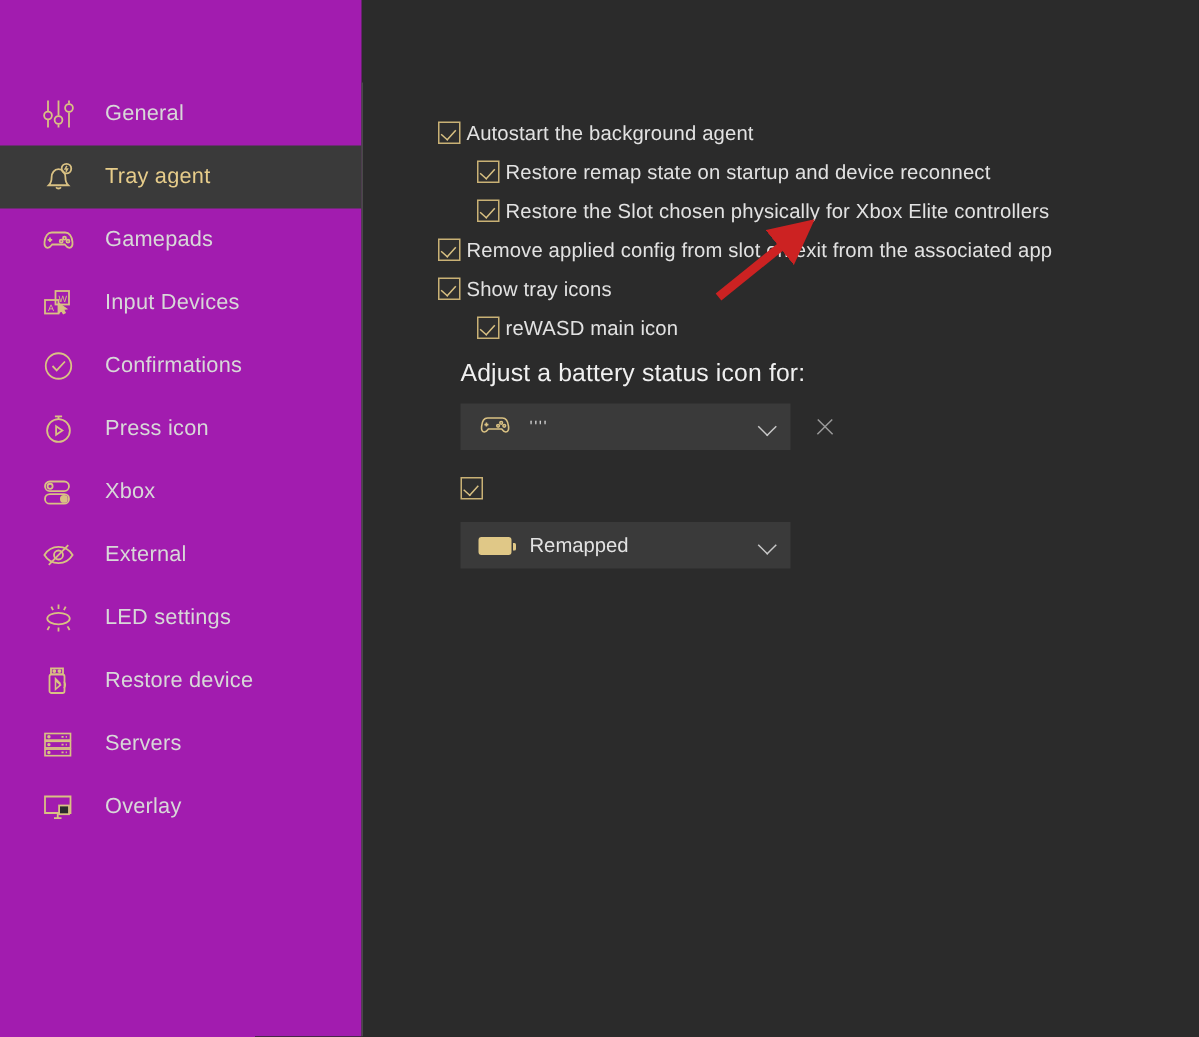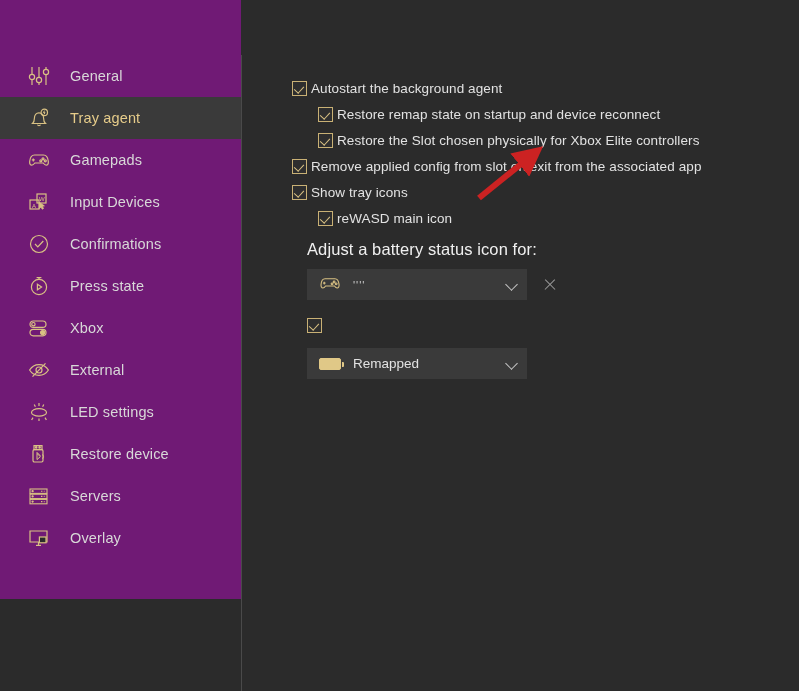--- a/index.html
+++ b/index.html
@@ -13,22 +13,22 @@
     position: relative;
     width: 799px; height: 691px;
     background: #2b2b2b;
     display: flex;
   }
 
   
   #sidebar {
     position: relative;
     width: 241px;
-    height: 599px;
-    background: #701a75;
+    height: 691px;
+    background: #a21caf;
     padding-top: 55px;
     flex: 0 0 241px;
   }
   .nav-item {
     position: relative;
     height: 42px;
     display: flex;
     align-items: center;
     padding-left: 22px;
     cursor: default;
@@ -272,21 +272,21 @@
 
     <div class="nav-item">
       <span class="nav-icon">
         <svg width="26" height="26" viewBox="0 0 26 26" fill="none" stroke="#d9c183" stroke-width="1.2">
           <circle cx="13" cy="14" r="7.6"></circle>
             <line x1="10.6" y1="4.6" x2="15.4" y2="4.6"></line>
             <line x1="13" y1="4.6" x2="13" y2="6.4"></line>
           <path d="M11.4 11.2l4.2 2.8-4.2 2.8z"></path>
         </svg>
       </span>
-      <span class="nav-label">Press state</span>
+      <span class="nav-label">Press icon</span>
     </div>
 
     <div class="nav-item">
       <span class="nav-icon">
         <svg width="26" height="26" viewBox="0 0 26 26" fill="none" stroke="#d9c183" stroke-width="1.2">
           <rect x="4" y="6" width="16" height="6.4" rx="3.2"></rect>
             <circle cx="7.4" cy="9.2" r="1.7"></circle>
           <rect x="4" y="14.4" width="16" height="6.4" rx="3.2"></rect>
             <circle cx="16.6" cy="17.6" r="2" fill="#d9c183"></circle>
         </svg>

